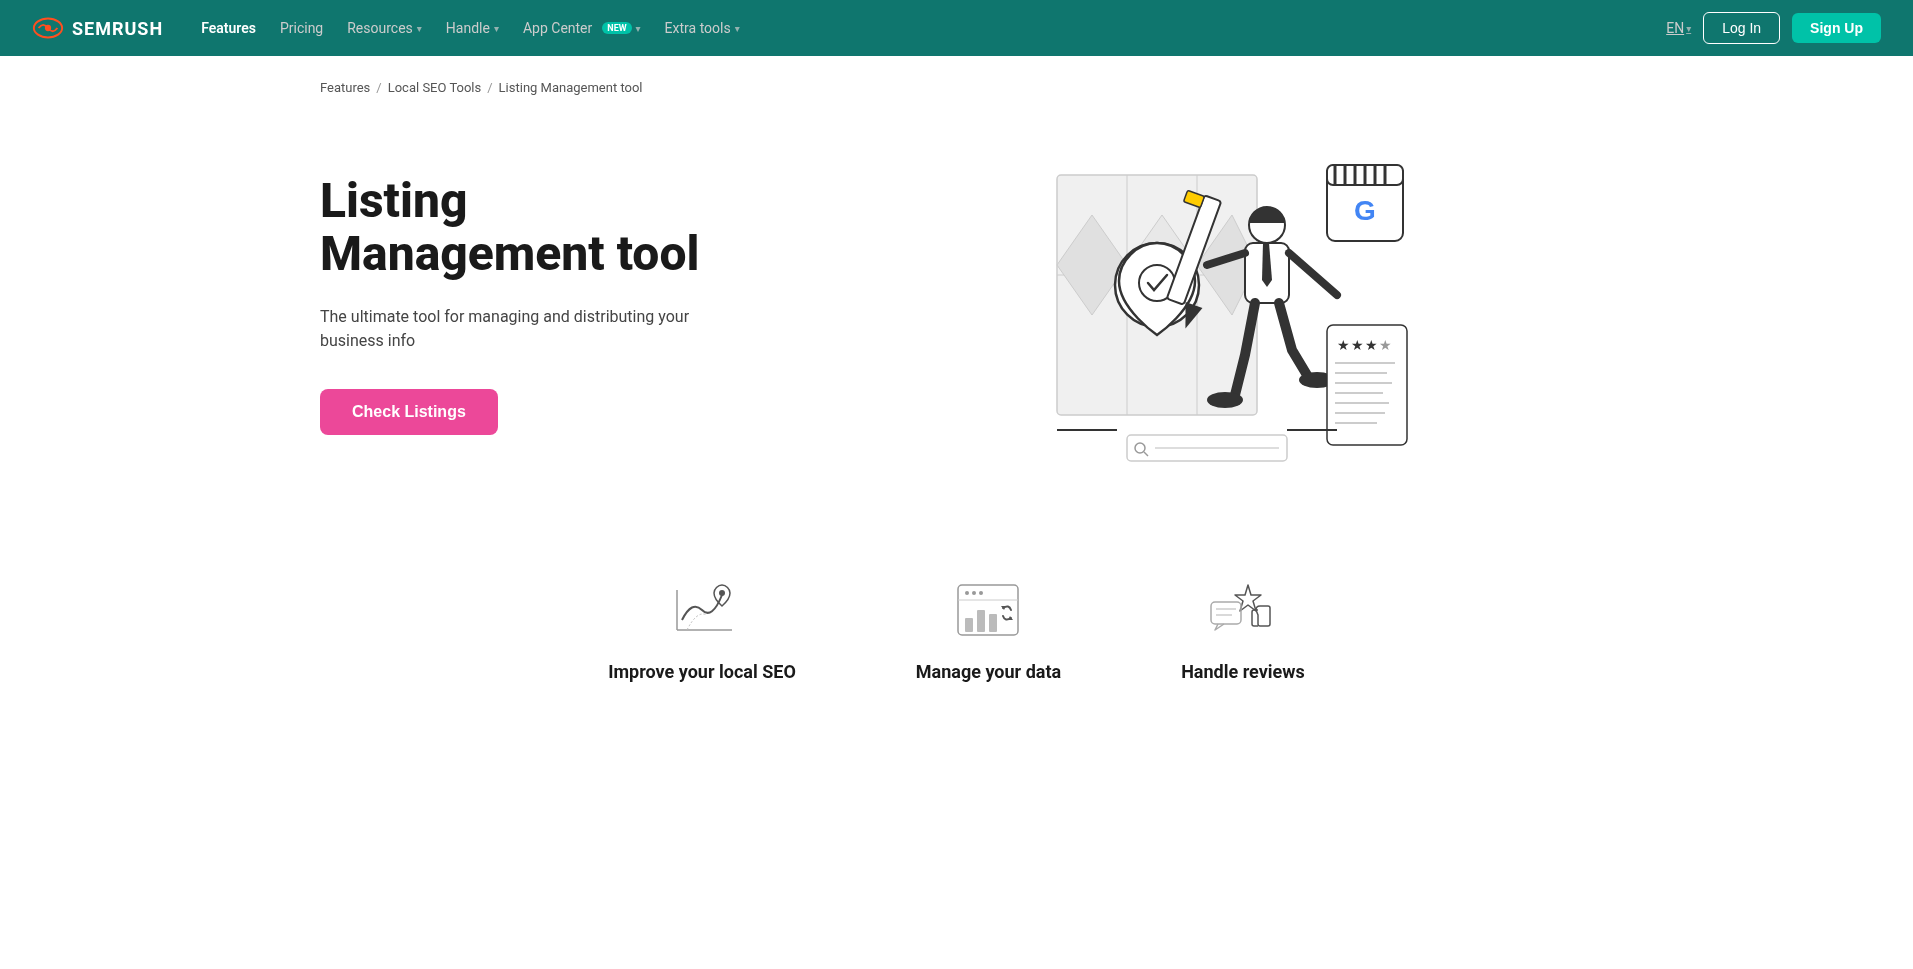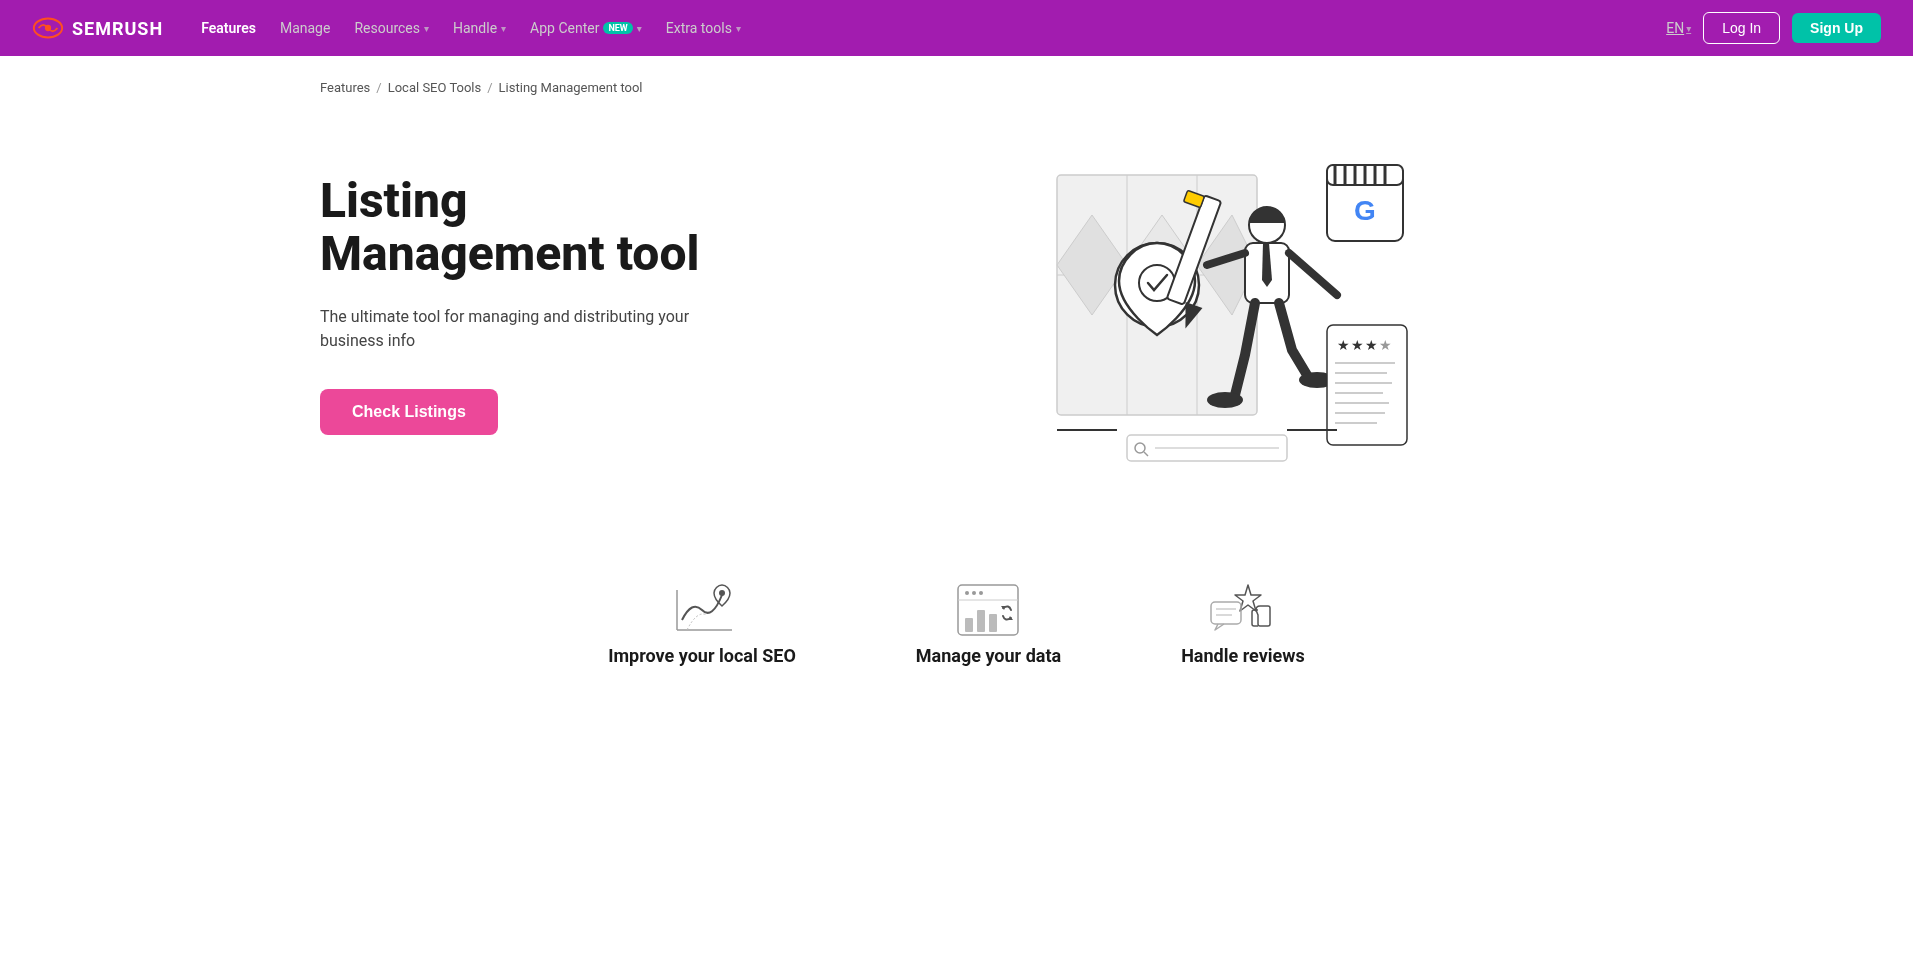--- a/index.html
+++ b/index.html
@@ -1,20 +1,20 @@
 <!DOCTYPE html>
 <html><head>
   <meta charset="utf-8">
   <style>
     * { margin: 0; padding: 0; box-sizing: border-box; }
     body { font-family: -apple-system, BlinkMacSystemFont, 'Segoe UI', Roboto, sans-serif; background: #fff; }
 
     
     .navbar {
-      background: #a21caf;
+      background: #0f766e;
       height: 56px;
       display: flex;
       align-items: center;
       padding: 4px 32px;
       justify-content: space-between;
     }
     .nav-left { display: flex; align-items: center; gap: 28px; }
     .nav-logo { display: flex; align-items: center; gap: 8px; }
     .logo-icon { width: 32px; height: 22px; }
     .logo-text { color: #fff; font-size: 18px; font-weight: 700; letter-spacing: 1px; }
@@ -33,21 +33,21 @@
     .nav-link.active { color: #fff; font-weight: 600; }
     .nav-right { display: flex; align-items: center; gap: 12px; }
     .new-badge {
       background: #00c2a8;
       color: #fff;
       font-size: 9px;
       font-weight: 700;
       padding: 1px 5px;
       border-radius: 8px;
       text-transform: uppercase;
-      margin-left: 0;
+      margin-left: 6px;
     }
     .lang-selector { color: #ccc; font-size: 14px; cursor: pointer; display: flex; align-items: center; gap: 2px; text-decoration: underline; }
     .btn-login {
       color: #fff;
       background: transparent;
       border: 1px solid #fff;
       padding: 7px 18px;
       border-radius: 6px;
       font-size: 14px;
       cursor: pointer;
@@ -121,20 +121,21 @@
       display: flex;
       justify-content: center;
       gap: 120px;
       padding: 40px 0 60px;
       background: #fff;
     }
     .feature-item {
       display: flex;
       flex-direction: column;
       align-items: center;
+      gap: 16px;
     }
     .feature-icon-wrap {
       width: 80px;
       height: 70px;
       display: flex;
       align-items: center;
       justify-content: center;
     }
     .feature-label {
       font-size: 18px;
@@ -155,21 +156,21 @@
 
       <svg class="logo-icon" viewBox="0 0 40 28" fill="none" xmlns="http://www.w3.org/2000/svg">
         <ellipse cx="20" cy="14" rx="18" ry="12" fill="none" stroke="#ff4f1f" stroke-width="2.5"></ellipse>
         <path d="M8 14 Q14 6 20 14 Q26 22 32 14" stroke="#ff4f1f" stroke-width="2.5" fill="none"></path>
         <circle cx="20" cy="14" r="4" fill="#ff4f1f"></circle>
       </svg>
       <span class="logo-text">SEMRUSH</span>
     </div>
     <div class="nav-links">
       <a class="nav-link active">Features</a>
-      <a class="nav-link">Manage</a>
+      <a class="nav-link">Pricing</a>
       <a class="nav-link">
         <span>Resources</span>
         <span class="chevron">▾</span>
       </a>
       <a class="nav-link">
         <span>Handle</span>
         <span class="chevron">▾</span>
       </a>
       <a class="nav-link">
         <span>App Center</span>

